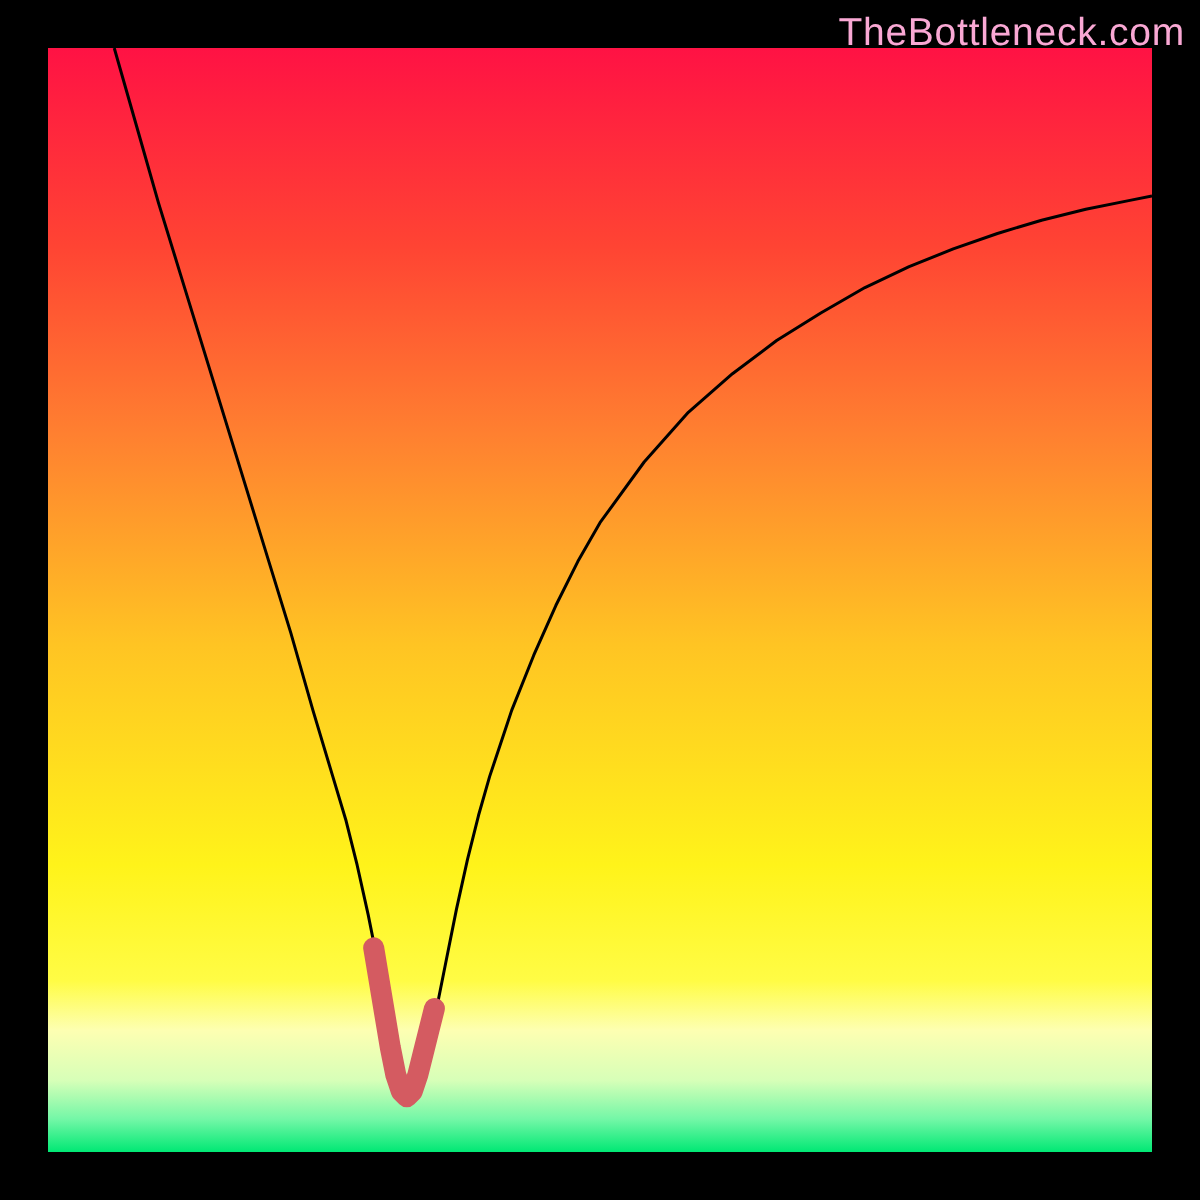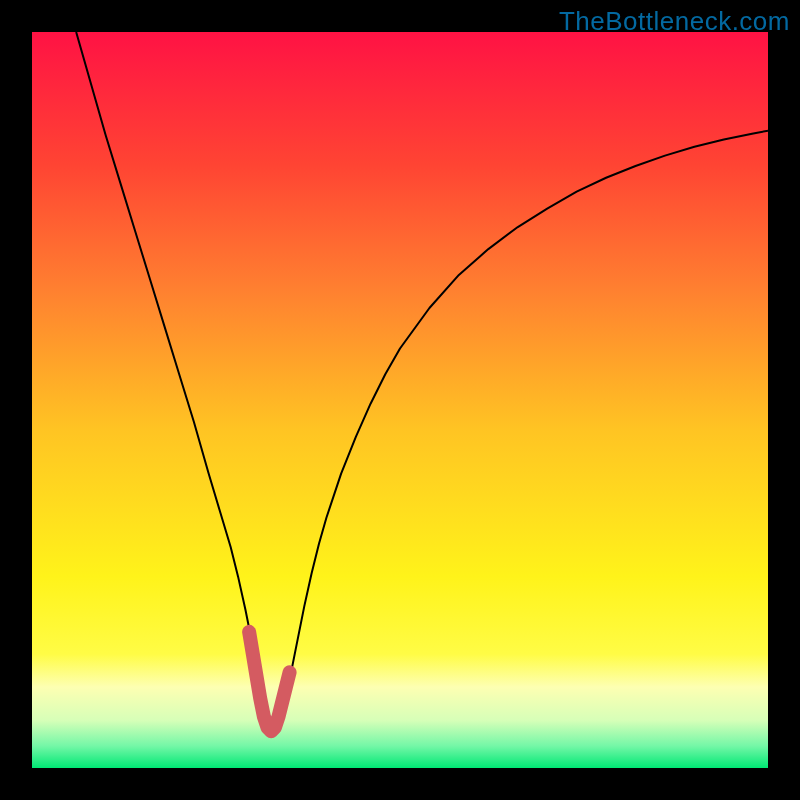--- a/index.html
+++ b/index.html
@@ -24,21 +24,21 @@
     left: 32px;
     top: 32px;
     width: 736px;
     height: 736px;
     overflow: hidden;
   }
   .watermark {
     position: absolute;
     top: 6px;
     right: 10px;
-    color: #0369a1;
+    color: #f9a8d4;
     font-size: 26px;
     letter-spacing: 0.5px;
     font-weight: 500;
     user-select: none;
   }
 </style>
 </head>
 <body>
 
 <div class="frame">

